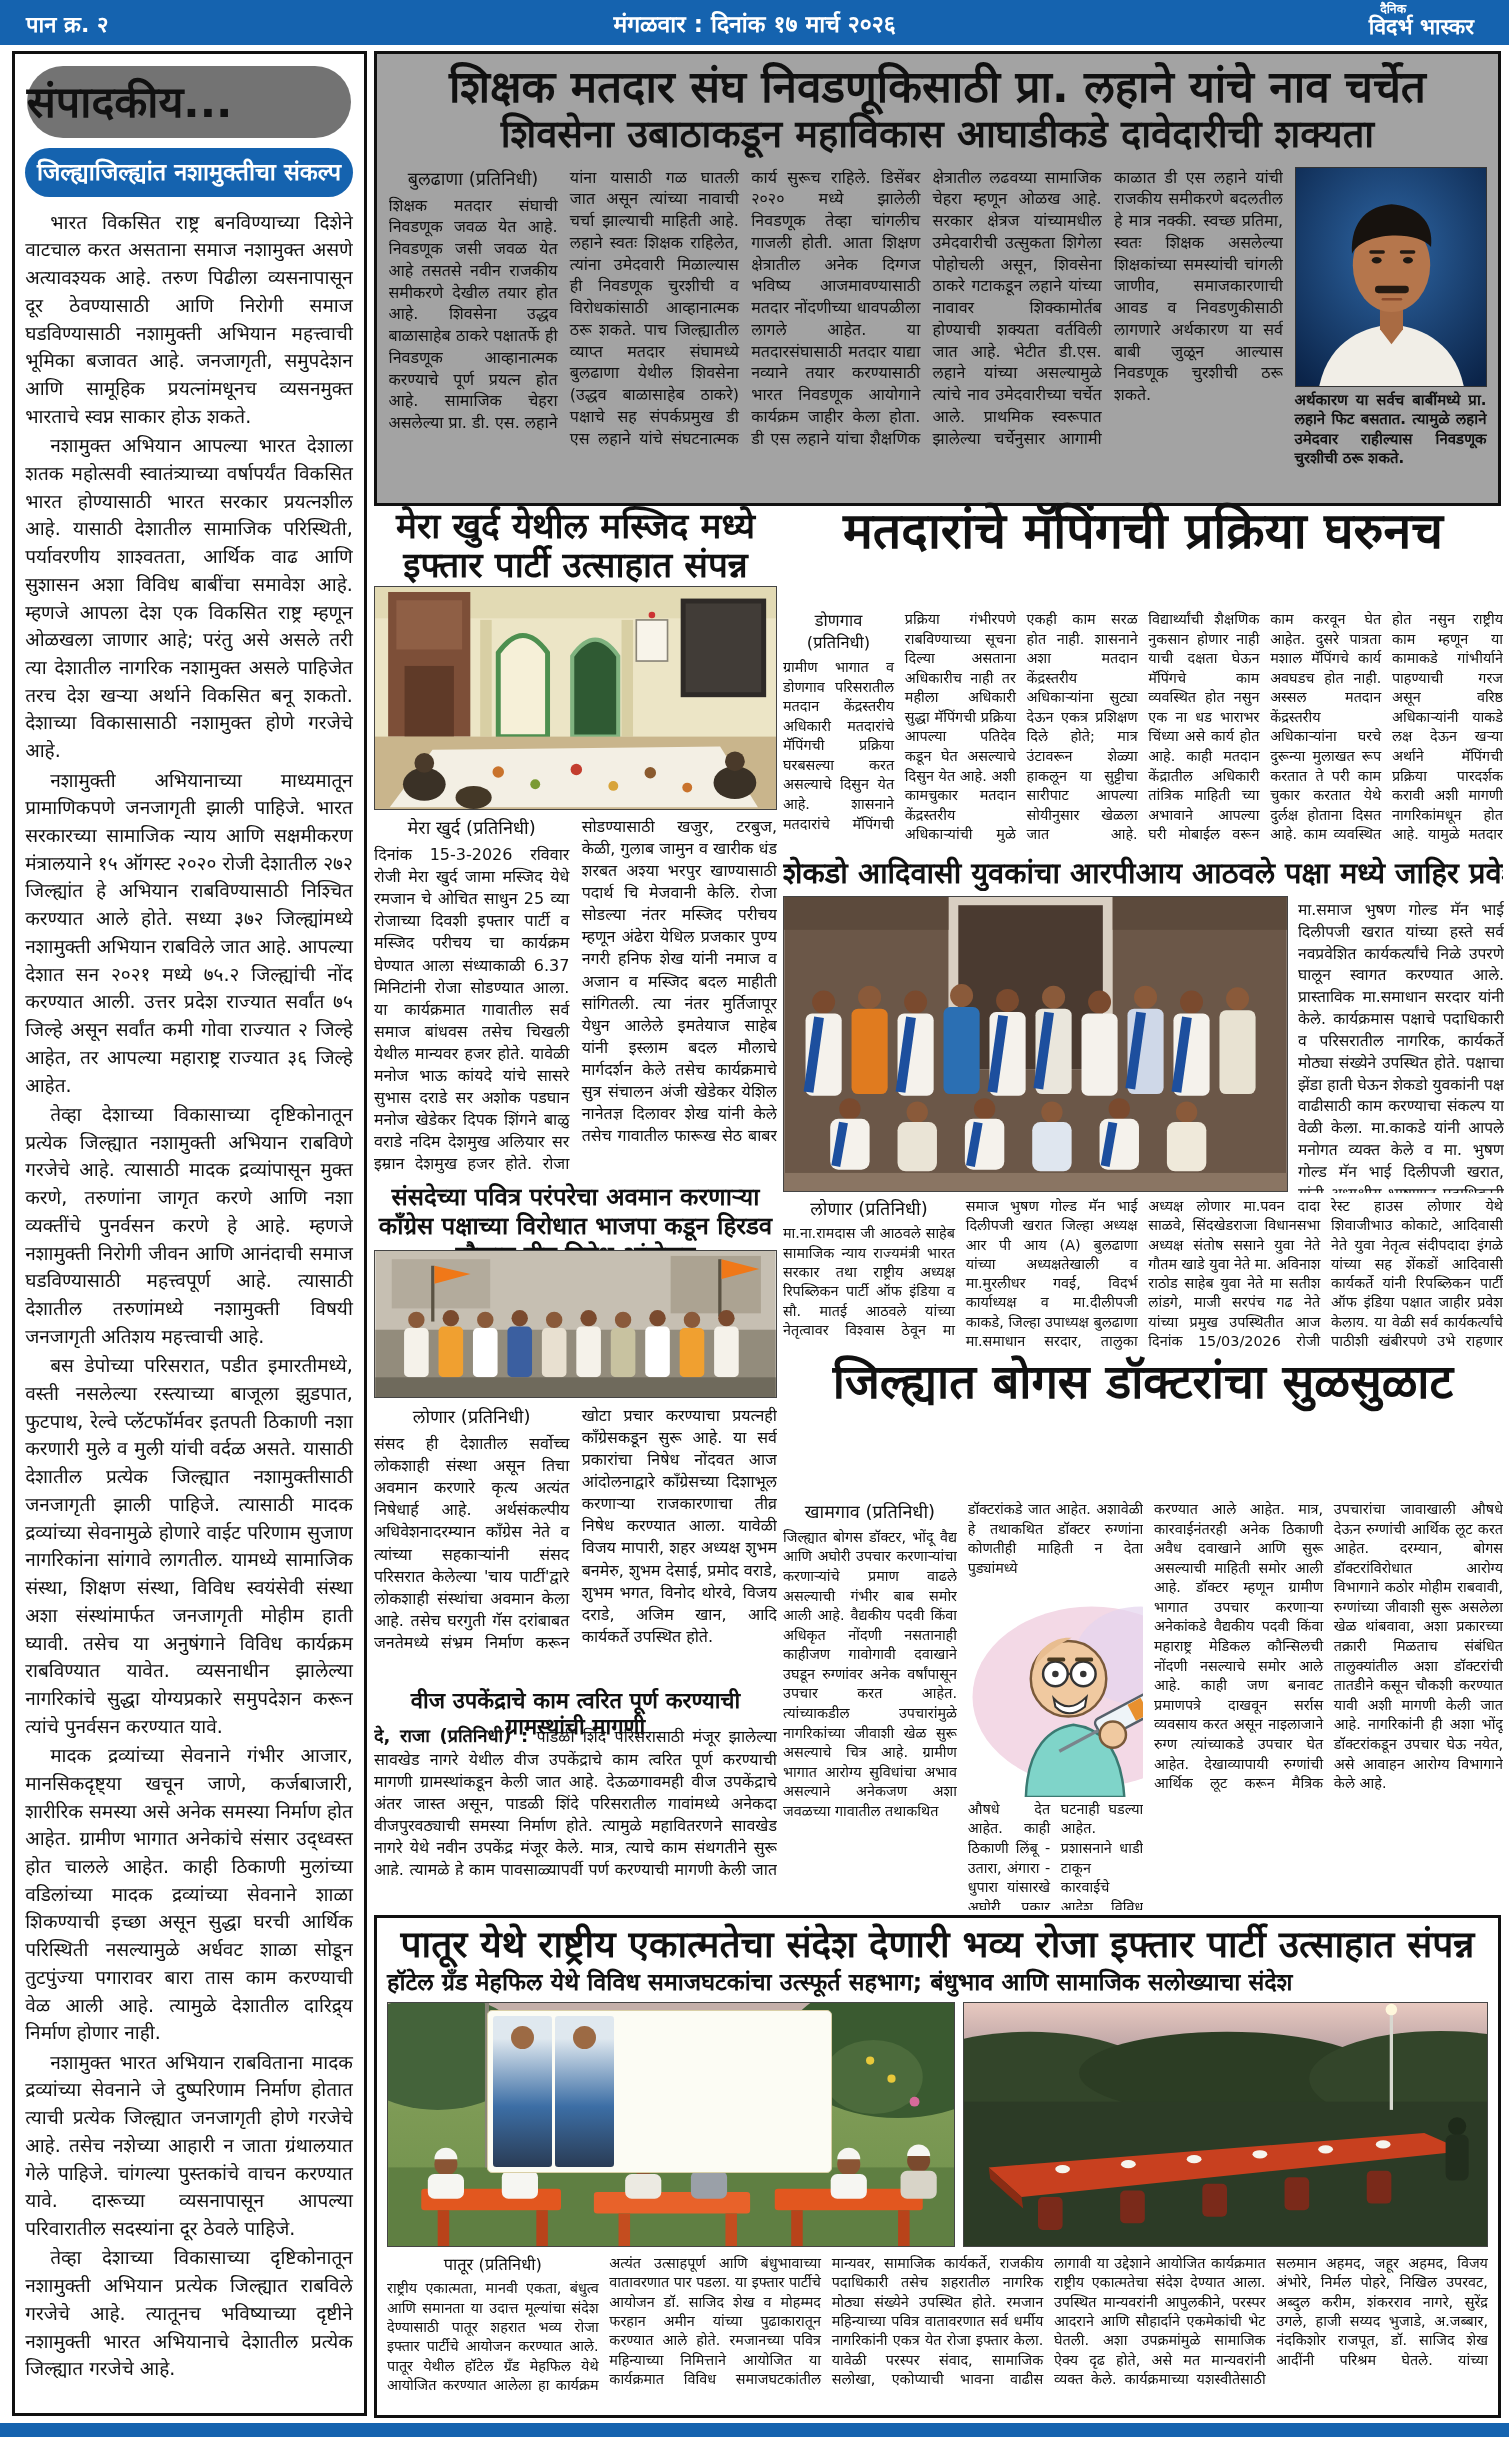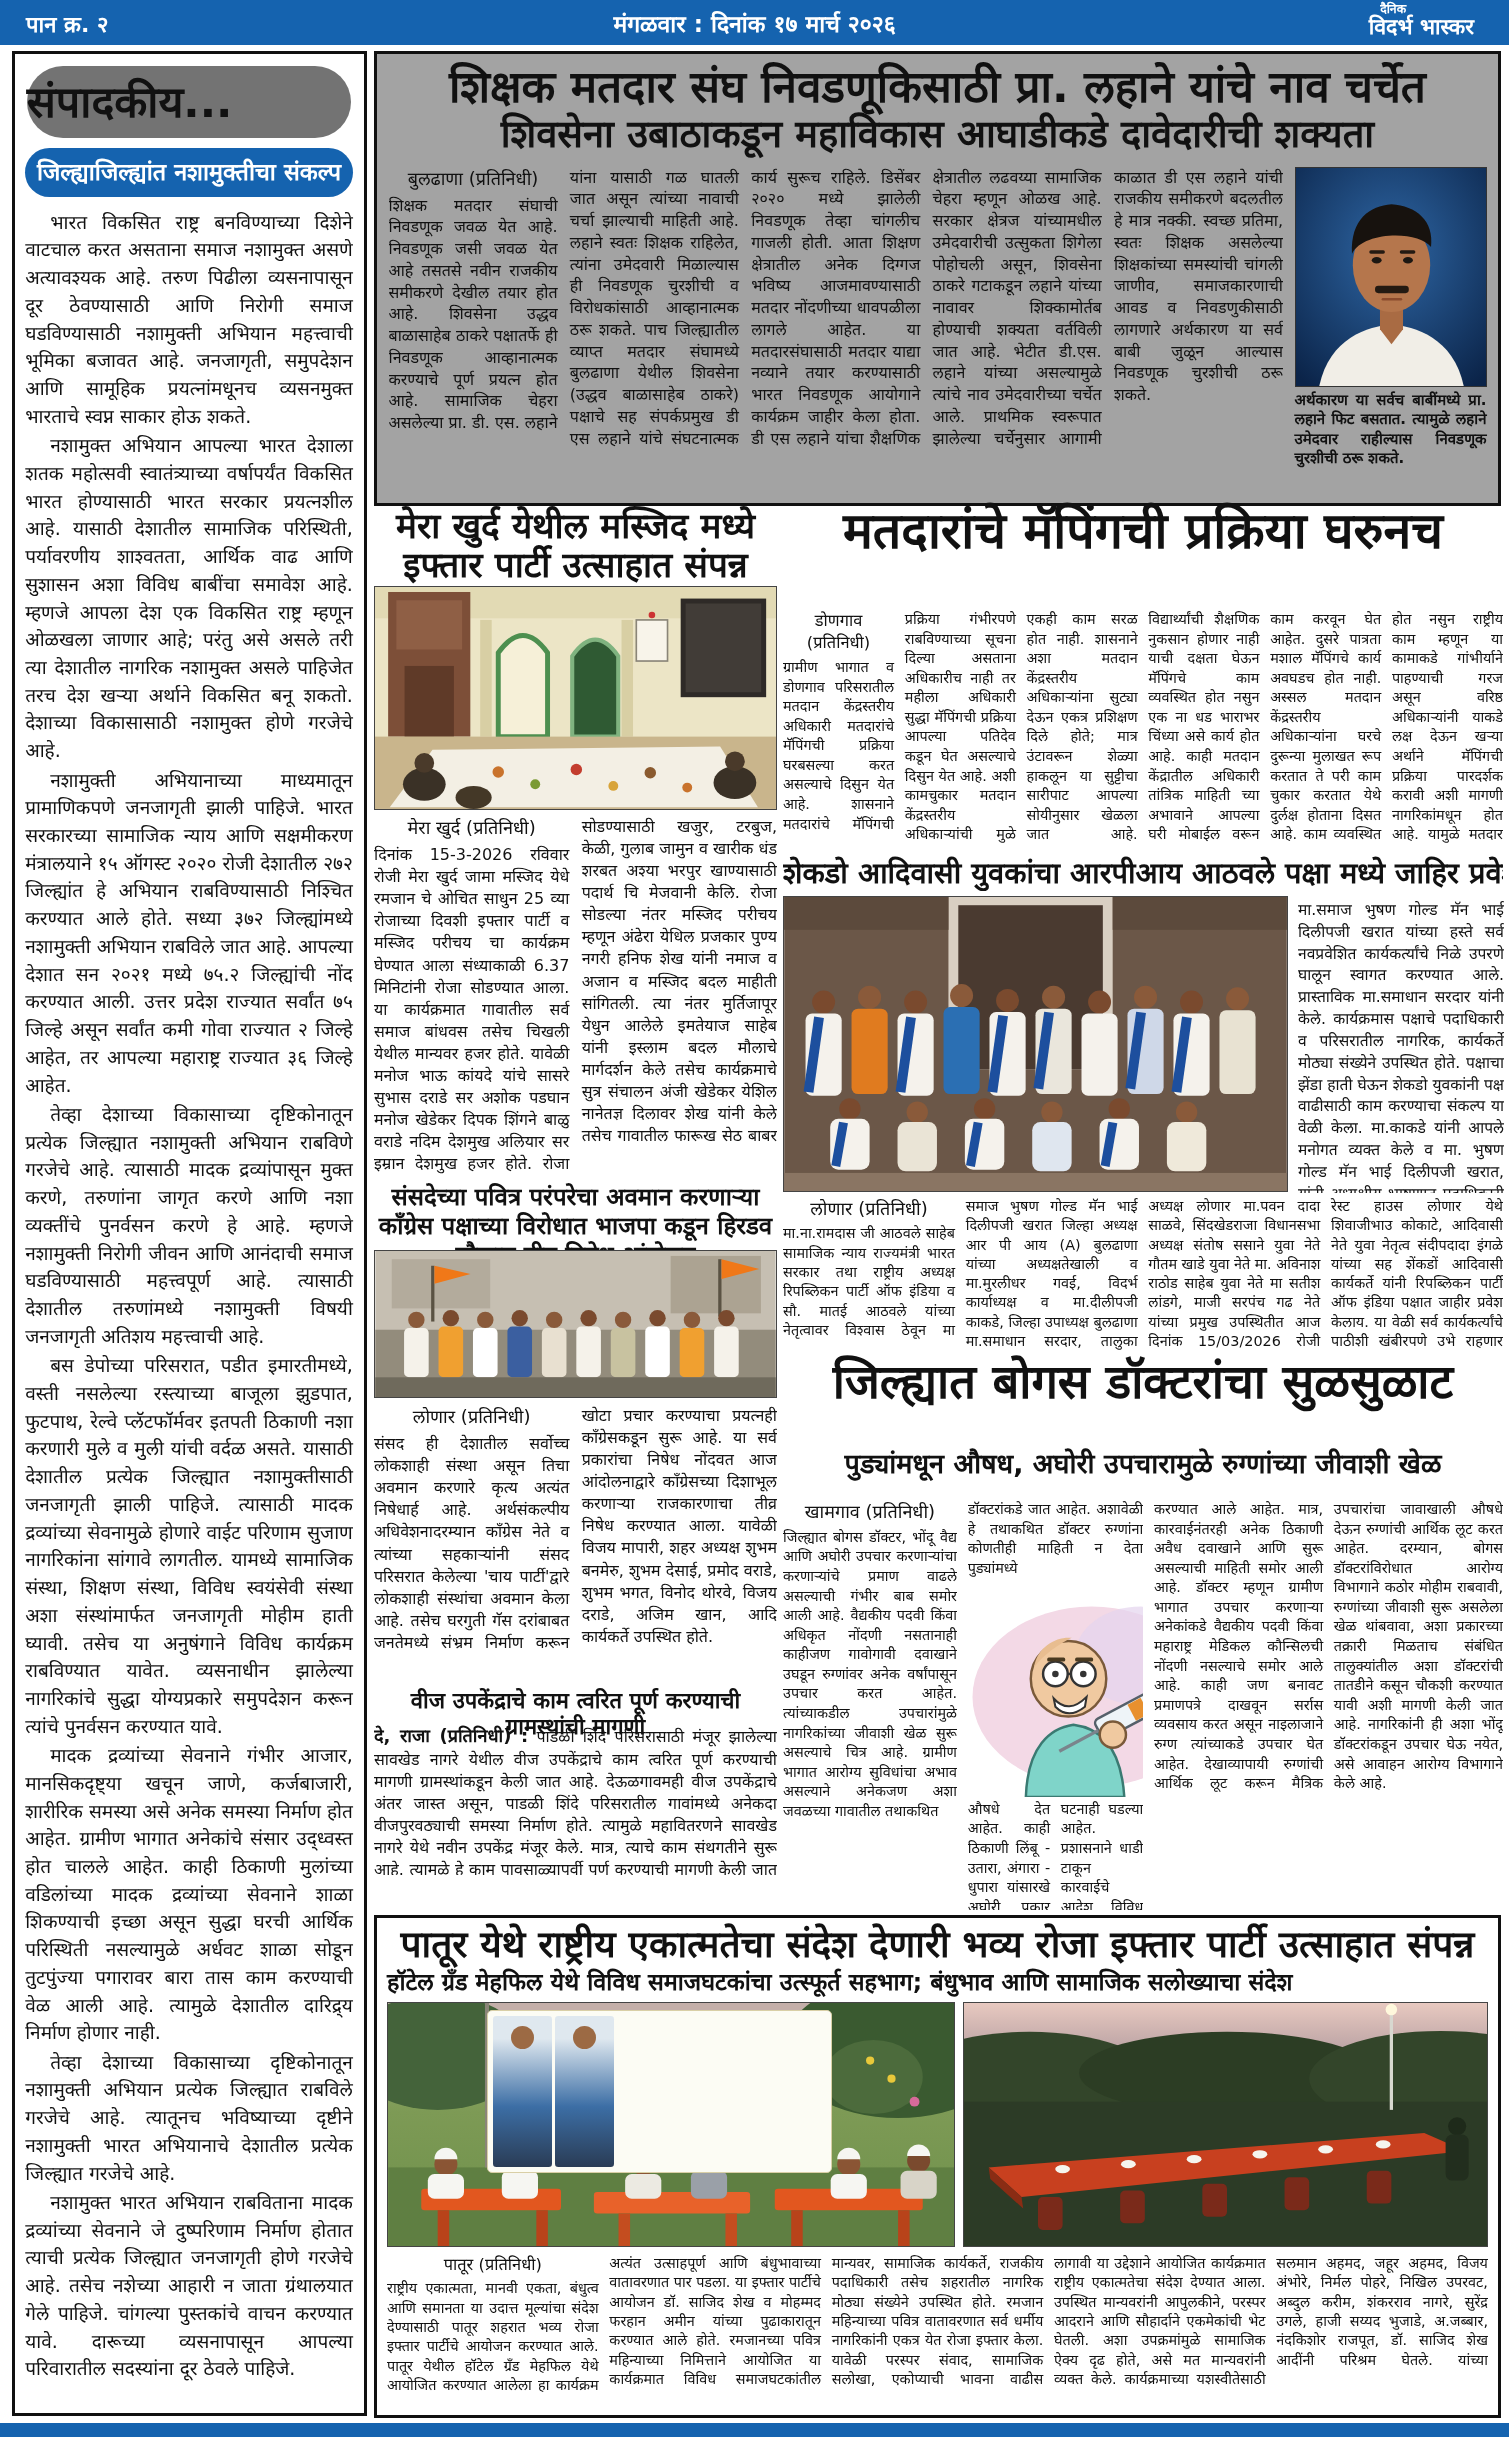--- a/index.html
+++ b/index.html
@@ -133,22 +133,22 @@
   <div class="editorial">
     <div class="ed-title">संपादकीय...</div>
     <div class="ed-sub">जिल्ह्याजिल्ह्यांत नशामुक्तीचा संकल्प</div>
     <div class="ed-body">
       <p>भारत विकसित राष्ट्र बनविण्याच्या दिशेने वाटचाल करत असताना समाज नशामुक्त असणे अत्यावश्यक आहे. तरुण पिढीला व्यसनापासून दूर ठेवण्यासाठी आणि निरोगी समाज घडविण्यासाठी नशामुक्ती अभियान महत्त्वाची भूमिका बजावत आहे. जनजागृती, समुपदेशन आणि सामूहिक प्रयत्नांमधूनच व्यसनमुक्त भारताचे स्वप्न साकार होऊ शकते.</p>
       <p>नशामुक्त अभियान आपल्या भारत देशाला शतक महोत्सवी स्वातंत्र्याच्या वर्षापर्यंत विकसित भारत होण्यासाठी भारत सरकार प्रयत्नशील आहे. यासाठी देशातील सामाजिक परिस्थिती, पर्यावरणीय शाश्वतता, आर्थिक वाढ आणि सुशासन अशा विविध बाबींचा समावेश आहे. म्हणजे आपला देश एक विकसित राष्ट्र म्हणून ओळखला जाणार आहे; परंतु असे असले तरी त्या देशातील नागरिक नशामुक्त असले पाहिजेत तरच देश खऱ्या अर्थाने विकसित बनू शकतो. देशाच्या विकासासाठी नशामुक्त होणे गरजेचे आहे.</p>
       <p>नशामुक्ती अभियानाच्या माध्यमातून प्रामाणिकपणे जनजागृती झाली पाहिजे. भारत सरकारच्या सामाजिक न्याय आणि सक्षमीकरण मंत्रालयाने १५ ऑगस्ट २०२० रोजी देशातील २७२ जिल्ह्यांत हे अभियान राबविण्यासाठी निश्चित करण्यात आले होते. सध्या ३७२ जिल्ह्यांमध्ये नशामुक्ती अभियान राबविले जात आहे. आपल्या देशात सन २०२१ मध्ये ७५.२ जिल्ह्यांची नोंद करण्यात आली. उत्तर प्रदेश राज्यात सर्वांत ७५ जिल्हे असून सर्वांत कमी गोवा राज्यात २ जिल्हे आहेत, तर आपल्या महाराष्ट्र राज्यात ३६ जिल्हे आहेत.</p>
       <p>तेव्हा देशाच्या विकासाच्या दृष्टिकोनातून प्रत्येक जिल्ह्यात नशामुक्ती अभियान राबविणे गरजेचे आहे. त्यासाठी मादक द्रव्यांपासून मुक्त करणे, तरुणांना जागृत करणे आणि नशा व्यक्तींचे पुनर्वसन करणे हे आहे. म्हणजे नशामुक्ती निरोगी जीवन आणि आनंदाची समाज घडविण्यासाठी महत्त्वपूर्ण आहे. त्यासाठी देशातील तरुणांमध्ये नशामुक्ती विषयी जनजागृती अतिशय महत्त्वाची आहे.</p>
       <p>बस डेपोच्या परिसरात, पडीत इमारतीमध्ये, वस्ती नसलेल्या रस्त्याच्या बाजूला झुडपात, फुटपाथ, रेल्वे प्लॅटफॉर्मवर इतपती ठिकाणी नशा करणारी मुले व मुली यांची वर्दळ असते. यासाठी देशातील प्रत्येक जिल्ह्यात नशामुक्तीसाठी जनजागृती झाली पाहिजे. त्यासाठी मादक द्रव्यांच्या सेवनामुळे होणारे वाईट परिणाम सुजाण नागरिकांना सांगावे लागतील. यामध्ये सामाजिक संस्था, शिक्षण संस्था, विविध स्वयंसेवी संस्था अशा संस्थांमार्फत जनजागृती मोहीम हाती घ्यावी. तसेच या अनुषंगाने विविध कार्यक्रम राबविण्यात यावेत. व्यसनाधीन झालेल्या नागरिकांचे सुद्धा योग्यप्रकारे समुपदेशन करून त्यांचे पुनर्वसन करण्यात यावे.</p>
       <p>मादक द्रव्यांच्या सेवनाने गंभीर आजार, मानसिकदृष्ट्या खचून जाणे, कर्जबाजारी, शारीरिक समस्या असे अनेक समस्या निर्माण होत आहेत. ग्रामीण भागात अनेकांचे संसार उद्ध्वस्त होत चालले आहेत. काही ठिकाणी मुलांच्या वडिलांच्या मादक द्रव्यांच्या सेवनाने शाळा शिकण्याची इच्छा असून सुद्धा घरची आर्थिक परिस्थिती नसल्यामुळे अर्धवट शाळा सोडून तुटपुंज्या पगारावर बारा तास काम करण्याची वेळ आली आहे. त्यामुळे देशातील दारिद्र्य निर्माण होणार नाही.</p>
+      <p>नशामुक्त भारत अभियान राबविताना मादक द्रव्यांच्या सेवनाने जे दुष्परिणाम निर्माण होतात त्याची प्रत्येक जिल्ह्यात जनजागृती होणे गरजेचे आहे. तसेच नशेच्या आहारी न जाता ग्रंथालयात गेले पाहिजे. चांगल्या पुस्तकांचे वाचन करण्यात यावे. दारूच्या व्यसनापासून आपल्या परिवारातील सदस्यांना दूर ठेवले पाहिजे.</p>
       <p>तेव्हा देशाच्या विकासाच्या दृष्टिकोनातून नशामुक्ती अभियान प्रत्येक जिल्ह्यात राबविले गरजेचे आहे. त्यातूनच भविष्याच्या दृष्टीने नशामुक्ती भारत अभियानाचे देशातील प्रत्येक जिल्ह्यात गरजेचे आहे.</p>
-      <p>नशामुक्त भारत अभियान राबविताना मादक द्रव्यांच्या सेवनाने जे दुष्परिणाम निर्माण होतात त्याची प्रत्येक जिल्ह्यात जनजागृती होणे गरजेचे आहे. तसेच नशेच्या आहारी न जाता ग्रंथालयात गेले पाहिजे. चांगल्या पुस्तकांचे वाचन करण्यात यावे. दारूच्या व्यसनापासून आपल्या परिवारातील सदस्यांना दूर ठेवले पाहिजे.</p>
     </div>
   </div>
 
   <div class="lead">
     <div class="hl1">शिक्षक मतदार संघ निवडणूकिसाठी प्रा. लहाने यांचे नाव चर्चेत</div>
     <div class="hl2">शिवसेना उबाठाकडून महाविकास आघाडीकडे दावेदारीची शक्यता</div>
     <div class="content">
       <div class="cols">
         <span class="byline-c">बुलढाणा (प्रतिनिधी)</span>
         <span>शिक्षक मतदार संघाची निवडणूक जवळ येत आहे. निवडणूक जसी जवळ येत आहे तसतसे नवीन राजकीय समीकरणे देखील तयार होत आहे. शिवसेना उद्धव बाळासाहेब ठाकरे पक्षातर्फे ही निवडणूक आव्हानात्मक करण्याचे पूर्ण प्रयत्न होत आहे. सामाजिक चेहरा असलेल्या प्रा. डी. एस. लहाने यांना यासाठी गळ घातली जात असून त्यांच्या नावाची चर्चा झाल्याची माहिती आहे. लहाने स्वतः शिक्षक राहिलेत, त्यांना उमेदवारी मिळाल्यास ही निवडणूक चुरशीची व विरोधकांसाठी आव्हानात्मक ठरू शकते. पाच जिल्ह्यातील व्याप्त मतदार संघामध्ये बुलढाणा येथील शिवसेना (उद्धव बाळासाहेब ठाकरे) पक्षाचे सह संपर्कप्रमुख डी एस लहाने यांचे संघटनात्मक कार्य सुरूच राहिले. डिसेंबर २०२० मध्ये झालेली निवडणूक तेव्हा चांगलीच गाजली होती. आता शिक्षण क्षेत्रातील अनेक दिग्गज भविष्य आजमावण्यासाठी मतदार नोंदणीच्या धावपळीला लागले आहेत. या मतदारसंघासाठी मतदार याद्या नव्याने तयार करण्यासाठी भारत निवडणूक आयोगाने कार्यक्रम जाहीर केला होता. डी एस लहाने यांचा शैक्षणिक क्षेत्रातील लढवय्या सामाजिक चेहरा म्हणून ओळख आहे. सरकार क्षेत्रज यांच्यामधील उमेदवारीची उत्सुकता शिगेला पोहोचली असून, शिवसेना ठाकरे गटाकडून लहाने यांच्या नावावर शिक्कामोर्तब होण्याची शक्यता वर्तविली जात आहे. भेटीत डी.एस. लहाने यांच्या असल्यामुळे त्यांचे नाव उमेदवारीच्या चर्चेत आले. प्राथमिक स्वरूपात झालेल्या चर्चेनुसार आगामी काळात डी एस लहाने यांची राजकीय समीकरणे बदलतील हे मात्र नक्की. स्वच्छ प्रतिमा, स्वतः शिक्षक असलेल्या शिक्षकांच्या समस्यांची चांगली जाणीव, समाजकारणाची आवड व निवडणुकीसाठी लागणारे अर्थकारण या सर्व बाबी जुळून आल्यास निवडणूक चुरशीची ठरू शकते.</span>
@@ -325,21 +325,20 @@
       <rect y="336" width="612" height="22" fill="#8a7563"></rect>
     </svg>
   </div>
   <div class="rpi-side">मा.समाज भुषण गोल्ड मॅन भाई दिलीपजी खरात यांच्या हस्ते सर्व नवप्रवेशित कार्यकर्त्यांचे निळे उपरणे घालून स्वागत करण्यात आले. प्रास्ताविक मा.समाधान सरदार यांनी केले. कार्यक्रमास पक्षाचे पदाधिकारी व परिसरातील नागरिक, कार्यकर्ते मोठ्या संख्येने उपस्थित होते. पक्षाचा झेंडा हाती घेऊन शेकडो युवकांनी पक्ष वाढीसाठी काम करण्याचा संकल्प या वेळी केला. मा.काकडे यांनी आपले मनोगत व्यक्त केले व मा. भुषण गोल्ड मॅन भाई दिलीपजी खरात, यांनी अध्यक्षीय भाषणात पदाधिकारी व कार्यकर्ता यांना पक्षाचे धोरण व शासकीय योजना बाबत माहिती दिली.</div>
   <div class="rpi-body">
     <span class="byline-c">लोणार (प्रतिनिधी)</span>
     <span>मा.ना.रामदास जी आठवले साहेब सामाजिक न्याय राज्यमंत्री भारत सरकार तथा राष्ट्रीय अध्यक्ष रिपब्लिकन पार्टी ऑफ इंडिया व सौ. मातई आठवले यांच्या नेतृत्वावर विश्वास ठेवून मा समाज भुषण गोल्ड मॅन भाई दिलीपजी खरात जिल्हा अध्यक्ष आर पी आय (A) बुलढाणा यांच्या अध्यक्षतेखाली व मा.मुरलीधर गवई, विदर्भ कार्याध्यक्ष व मा.दीलीपजी काकडे, जिल्हा उपाध्यक्ष बुलढाणा मा.समाधान सरदार, तालुका अध्यक्ष लोणार मा.पवन दादा साळवे, सिंदखेडराजा विधानसभा अध्यक्ष संतोष ससाने युवा नेते गौतम खाडे युवा नेते मा. अविनाश राठोड साहेब युवा नेते मा सतीश लांडगे, माजी सरपंच गढ नेते यांच्या प्रमुख उपस्थितीत आज दिनांक 15/03/2026 रोजी रेस्ट हाउस लोणार येथे शिवाजीभाउ कोकाटे, आदिवासी नेते युवा नेतृत्व संदीपदादा इंगळे यांच्या सह शेंकडों आदिवासी कार्यकर्ते यांनी रिपब्लिकन पार्टी ऑफ इंडिया पक्षात जाहीर प्रवेश केलाय. या वेळी सर्व कार्यकर्त्यांचे पाठीशी खंबीरपणे उभे राहणार आहे तसेच रिपब्लिकन पार्टी ऑफ इंडिया पक्षात 80% समाज कारण तर 20% राजकारण आहे समाज अन्याय अत्याचार विरोधात पक्ष सदैव खंबीर पणे उभा राहिल मला फोन करा आपल्या सेवेत सदैव उपस्थित राहील अशी ग्वाही दिली मा. लांडगे यांनी सर्वांचे आभार मानले.</span>
   </div>
 
   <div class="bogus-hl">जिल्ह्यात बोगस डॉक्टरांचा सुळसुळाट</div>
-  <div class="bogus-sub">पुड्यांमधून औषध, अघोरी उपचारामुळे रुग्णांच्या जीवाशी खेळ</div>
   <div class="bogus-row">
     <div class="bcol">
       <span class="byline-c">खामगाव (प्रतिनिधी)</span>
       <span>जिल्ह्यात बोगस डॉक्टर, भोंदू वैद्य आणि अघोरी उपचार करणाऱ्यांचा करणाऱ्यांचे प्रमाण वाढले असल्याची गंभीर बाब समोर आली आहे. वैद्यकीय पदवी किंवा अधिकृत नोंदणी नसतानाही काहीजण गावोगावी दवाखाने उघडून रुग्णांवर अनेक वर्षांपासून उपचार करत आहेत. त्यांच्याकडील उपचारांमुळे नागरिकांच्या जीवाशी खेळ सुरू असल्याचे चित्र आहे. ग्रामीण भागात आरोग्य सुविधांचा अभाव असल्याने अनेकजण अशा जवळच्या गावातील तथाकथित</span>
     </div>
     <div class="bogus-mid">
       <div class="mid-top">डॉक्टरांकडे जात आहेत. अशावेळी हे तथाकथित डॉक्टर रुग्णांना कोणतीही माहिती न देता पुड्यांमध्ये</div>
       <div class="cartoon-box">
         <svg width="247" height="215" viewBox="0 0 300 262">
           <ellipse cx="150" cy="140" rx="145" ry="110" fill="#f3d9e6"></ellipse>

